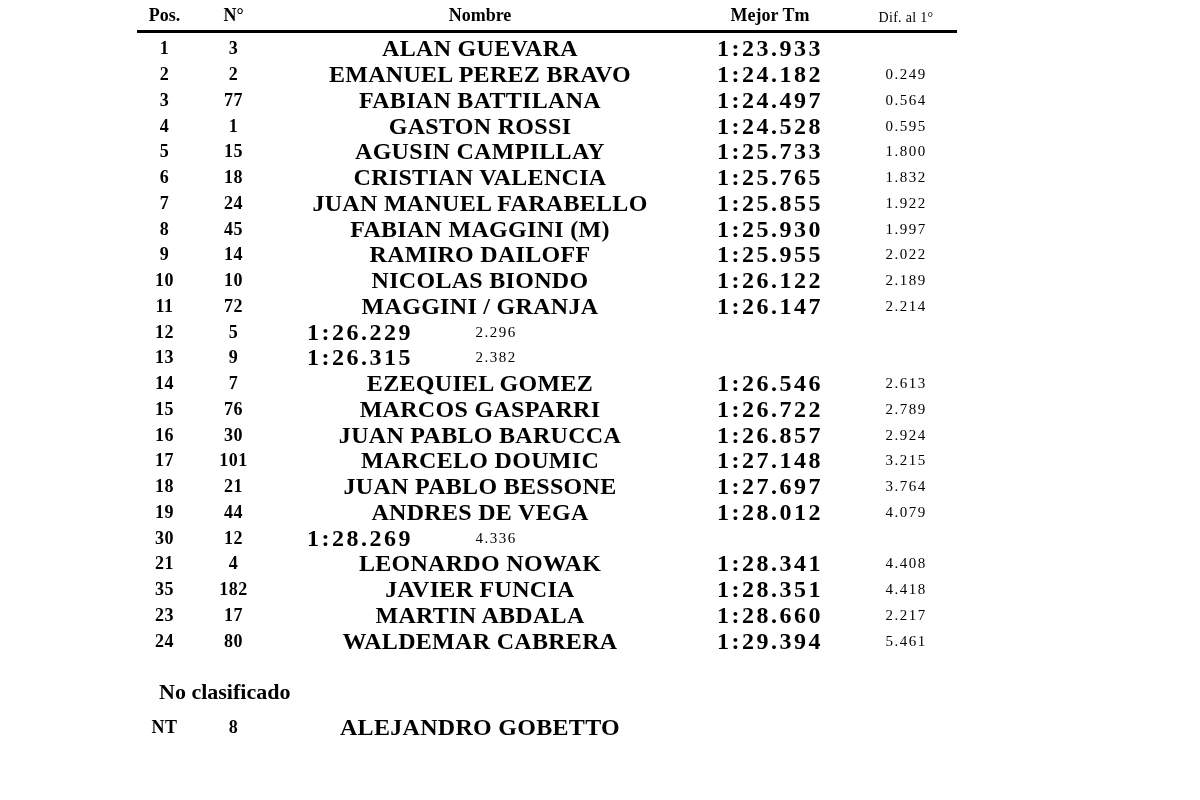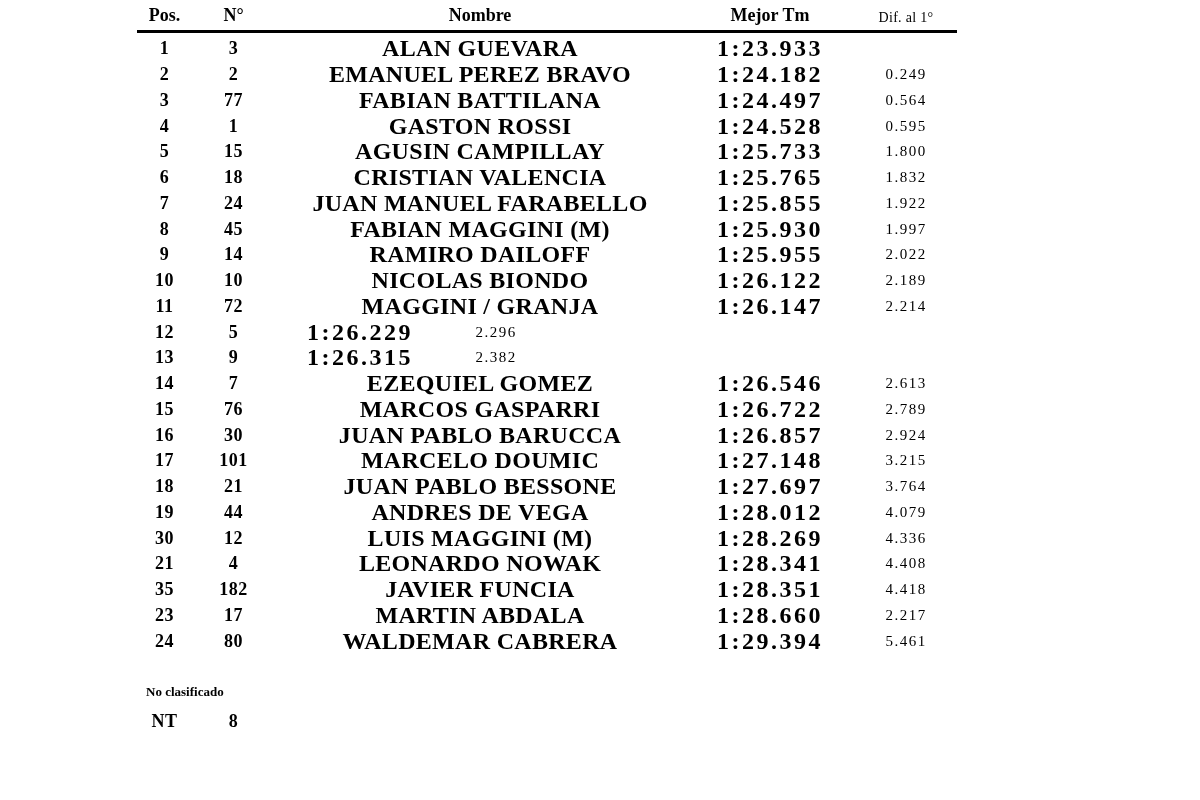--- a/index.html
+++ b/index.html
@@ -74,27 +74,27 @@
     letter-spacing: 2.5px;
   }
   .row .c-diff {
     font-weight: normal;
     font-size: 15px;
     letter-spacing: 1.5px;
   }
   
   .nc-label {
     margin-top: 28px;
-    margin-left: 9px;
-    font-weight: bold;
-    font-size: 13px;
+    margin-left: 22px;
+    font-weight: bold;
+    font-size: 22px;
     height: 20px;
     line-height: 20px;
   }
-  .nc-rows { margin-top: 7px; }
+  .nc-rows { margin-top: 13px; }
 </style>
 </head>
 <body>
 
 <div class="page">
   <div class="sheet">
 
     <div class="header-row">
       <div class="c c-pos">Pos.</div>
       <div class="c c-num">N°</div>
@@ -231,21 +231,20 @@
         <div class="row">
     <div class="c c-pos">19</div>
     <div class="c c-num">44</div>
     <div class="c c-name">ANDRES DE VEGA</div>
     <div class="c c-best">1:28.012</div>
     <div class="c c-diff">4.079</div>
   </div>
         <div class="row">
     <div class="c c-pos">30</div>
     <div class="c c-num">12</div>
-    <div class="c c-name">LUIS MAGGINI (M)</div>
     <div class="c c-best">1:28.269</div>
     <div class="c c-diff">4.336</div>
   </div>
         <div class="row">
     <div class="c c-pos">21</div>
     <div class="c c-num">4</div>
     <div class="c c-name">LEONARDO NOWAK</div>
     <div class="c c-best">1:28.341</div>
     <div class="c c-diff">4.408</div>
   </div>
@@ -271,19 +270,20 @@
     <div class="c c-diff">5.461</div>
   </div>
       </div>
 
     <div class="nc-label">No clasificado</div>
 
     <div class="nc-rows">
         <div class="row">
     <div class="c c-pos">NT</div>
     <div class="c c-num">8</div>
+    <div class="c c-name">ALEJANDRO GOBETTO</div>
     <div class="c c-best"></div>
     <div class="c c-diff"></div>
   </div>
       </div>
 
   </div>
 </div>
 
 </body></html>

